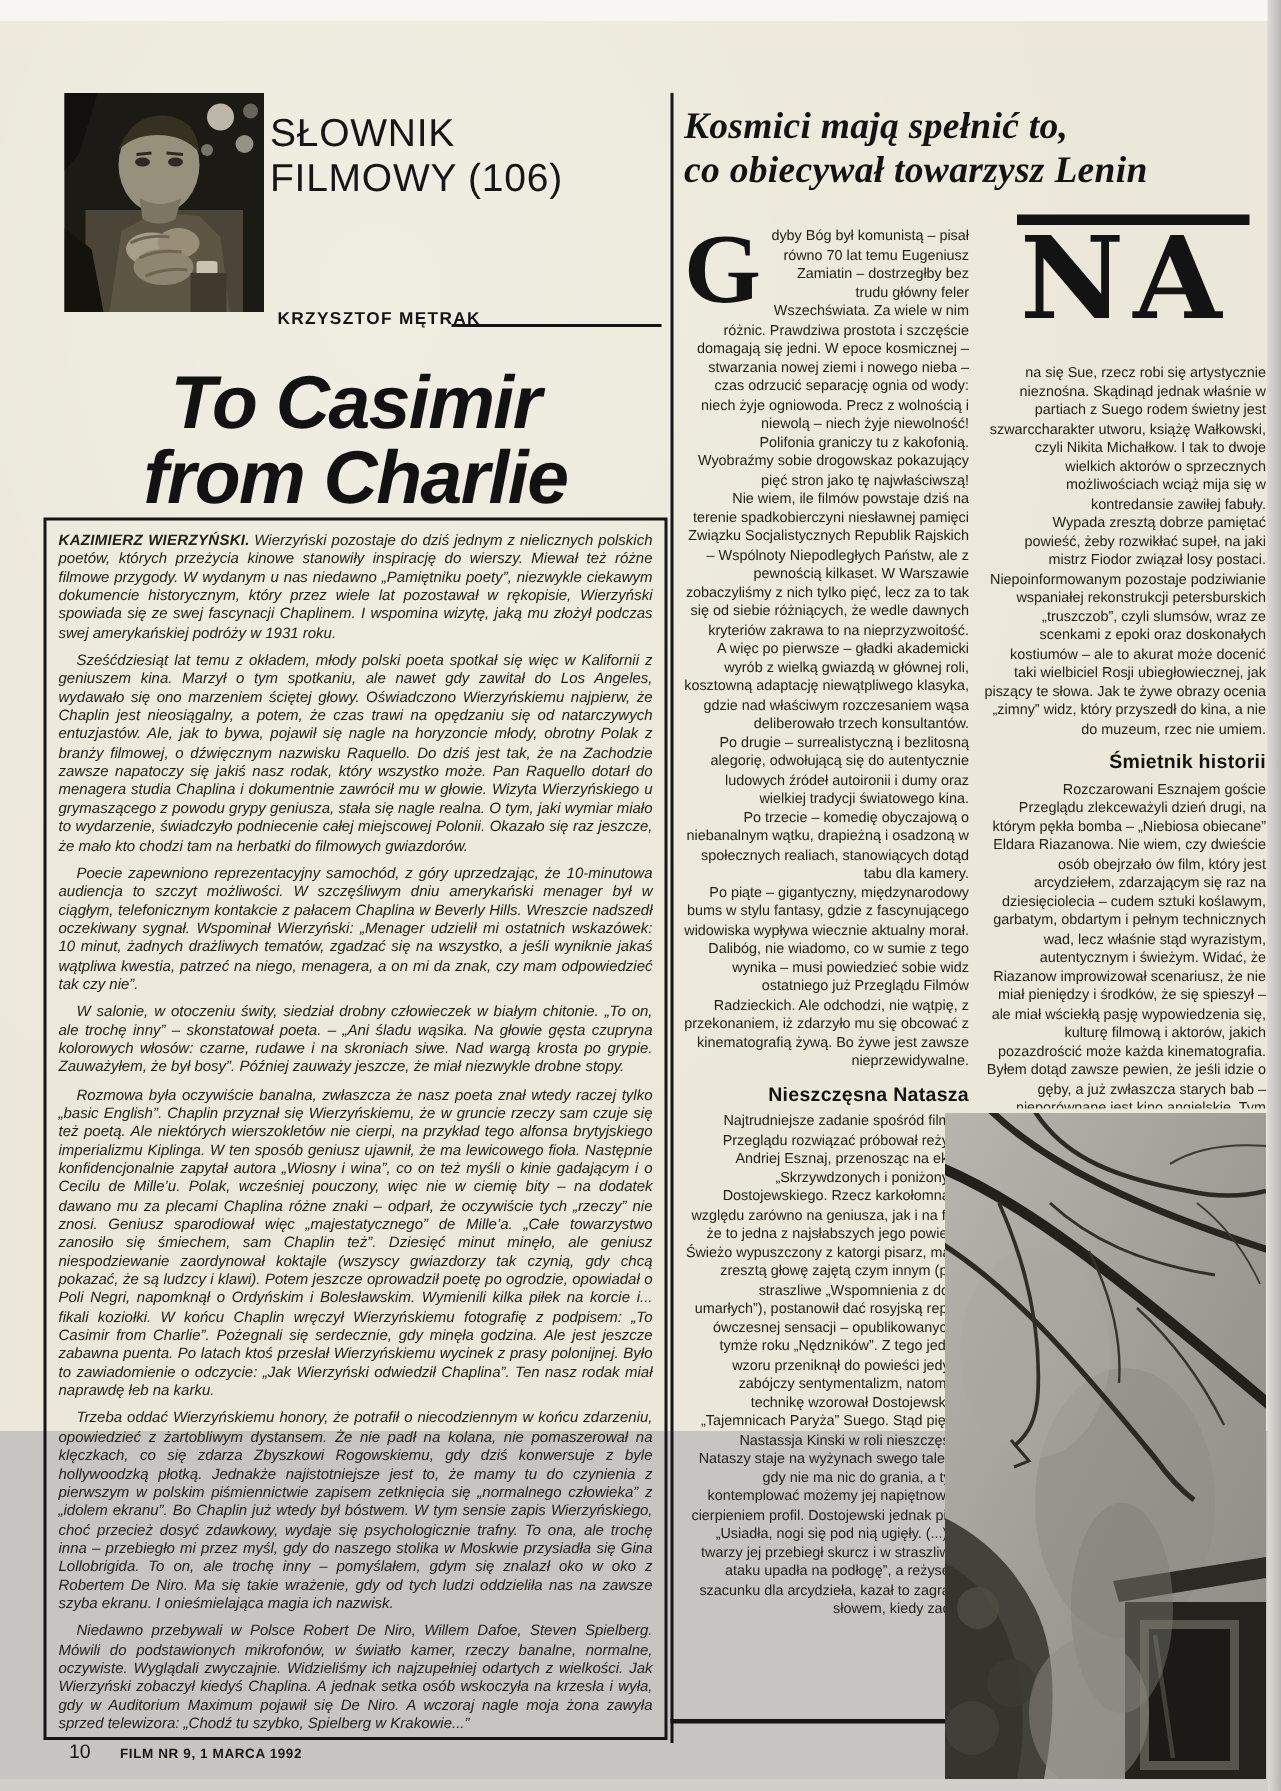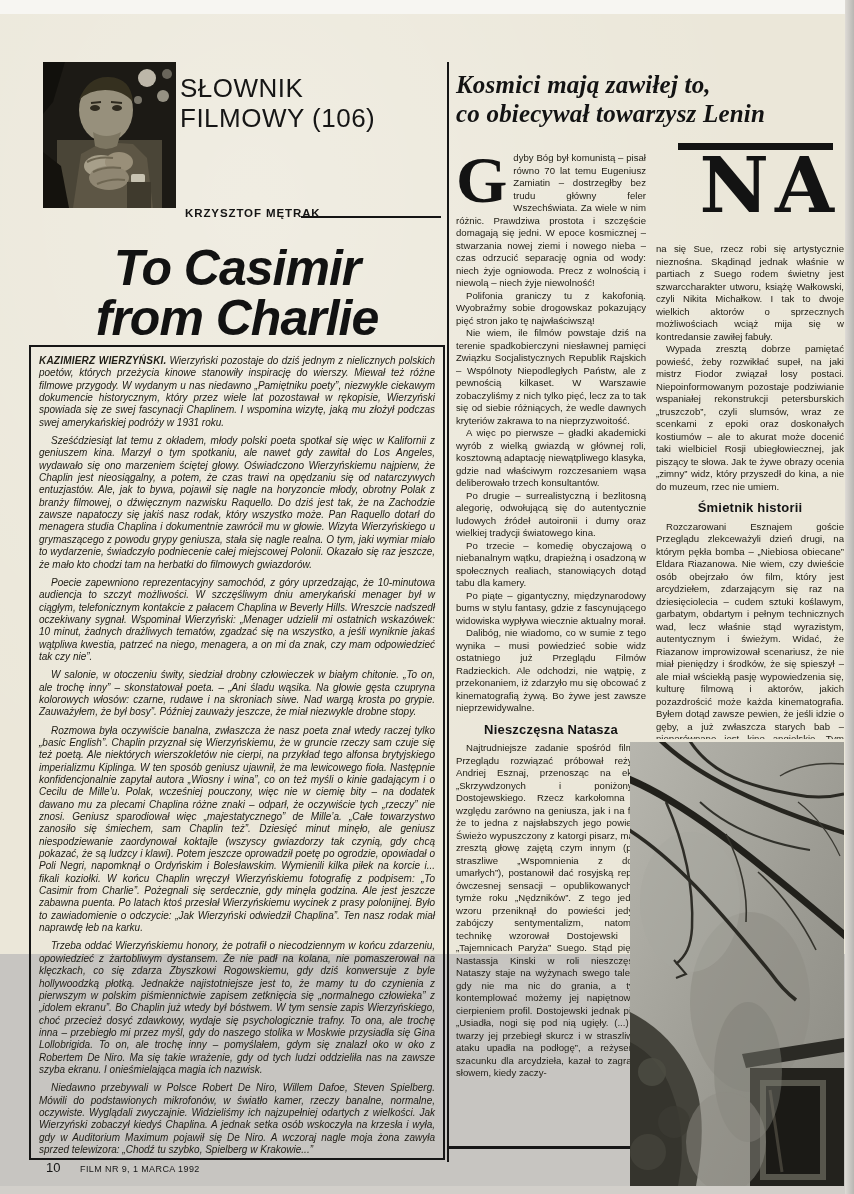--- a/index.html
+++ b/index.html
@@ -43,42 +43,42 @@
     border:2px solid #161616;
     padding:8px 8px 17px 8px;
     overflow:hidden;
     font-style:italic;
     font-size:10px;line-height:12.35px;text-align:justify;color:#222018;
   }
   .article-box p{margin:0 0 6px 0;}
   .article-box .flow p{text-indent:12px;margin:0 0 6px 0;}
   .lead-in{font-weight:bold;margin-right:3px;letter-spacing:.2px;}
   .page-footer-num{left:46px;top:1146px;font-size:13px;font-weight:normal;color:#161616;}
-  .page-footer-issue{left:80px;top:1150px;font-size:9px;font-weight:normal;letter-spacing:.4px;color:#161616;}
+  .page-footer-issue{left:80px;top:1150px;font-size:9px;font-weight:bold;letter-spacing:.4px;color:#161616;}
 
   
   .divider{left:447px;top:48px;width:2px;height:1100px;background:#161616;}
   .bottom-rule{left:447px;top:1132px;width:186px;height:3px;background:#161616;}
   .kicker{
     left:456px;top:56px;width:390px;
     font-family:"Liberation Serif",serif;
     font-weight:bold;font-style:italic;
     font-size:25px;line-height:29px;color:#131313;letter-spacing:.2px;
   }
   .na-rule{left:678px;top:129px;width:155px;height:7px;background:#131313;}
   .big-na{
     left:680px;top:130px;width:160px;
     font-family:"DejaVu Serif",serif;font-weight:bold;
-    font-size:76px;line-height:84px;letter-spacing:6px;color:#131313;text-align:right;
+    font-size:76px;line-height:84px;letter-spacing:6px;color:#131313;
   }
   .rcol{
     font-size:9.6px;line-height:12.5px;text-align:justify;color:#232118;
     overflow:hidden;
   }
-  .rcol p{margin:0;text-indent:10px;}
+  .rcol p{margin:0;text-indent:10px;text-align:right;}
   .rcol p.nodent{text-indent:0;}
   .col1{left:456px;top:138px;width:190px;height:1000px;}
   .col2{left:656px;top:229px;width:188px;height:496px;}
   .dropcap{
     float:left;
     font-family:"Liberation Serif",serif;font-weight:bold;
     font-size:66px;line-height:52px;
     margin:2px 6px 0 0;color:#131313;
   }
   .subhead{
@@ -149,21 +149,21 @@
       </div>
   </div>
 
   <div class="abs page-footer-num">10</div>
   <div class="abs page-footer-issue">FILM NR 9, 1 MARCA 1992</div>
 
   <div class="abs divider"></div>
   <div class="abs bottom-rule"></div>
 
   <div class="abs kicker">
-    <div>Kosmici mają zawiłej to,</div>
+    <div>Kosmici mają spełnić to,</div>
     <div>co obiecywał towarzysz Lenin</div>
   </div>
 
   <div class="abs na-rule"></div>
   <div class="abs big-na">NA</div>
 
   <div class="abs rcol col1">
     <p class="nodent"><span class="dropcap">G</span><span>dyby Bóg był komunistą – pisał równo 70 lat temu Eugeniusz Zamiatin – dostrzegłby bez trudu główny feler Wszechświata. Za wiele w nim różnic. Prawdziwa prostota i szczęście domagają się jedni. W epoce kosmicznej – stwarzania nowej ziemi i nowego nieba – czas odrzucić separację ognia od wody: niech żyje ogniowoda. Precz z wolnością i niewolą – niech żyje niewolność!</span></p>
     <div>
         <p>Polifonia graniczy tu z kakofonią. Wyobraźmy sobie drogowskaz pokazujący pięć stron jako tę najwłaściwszą!</p>

